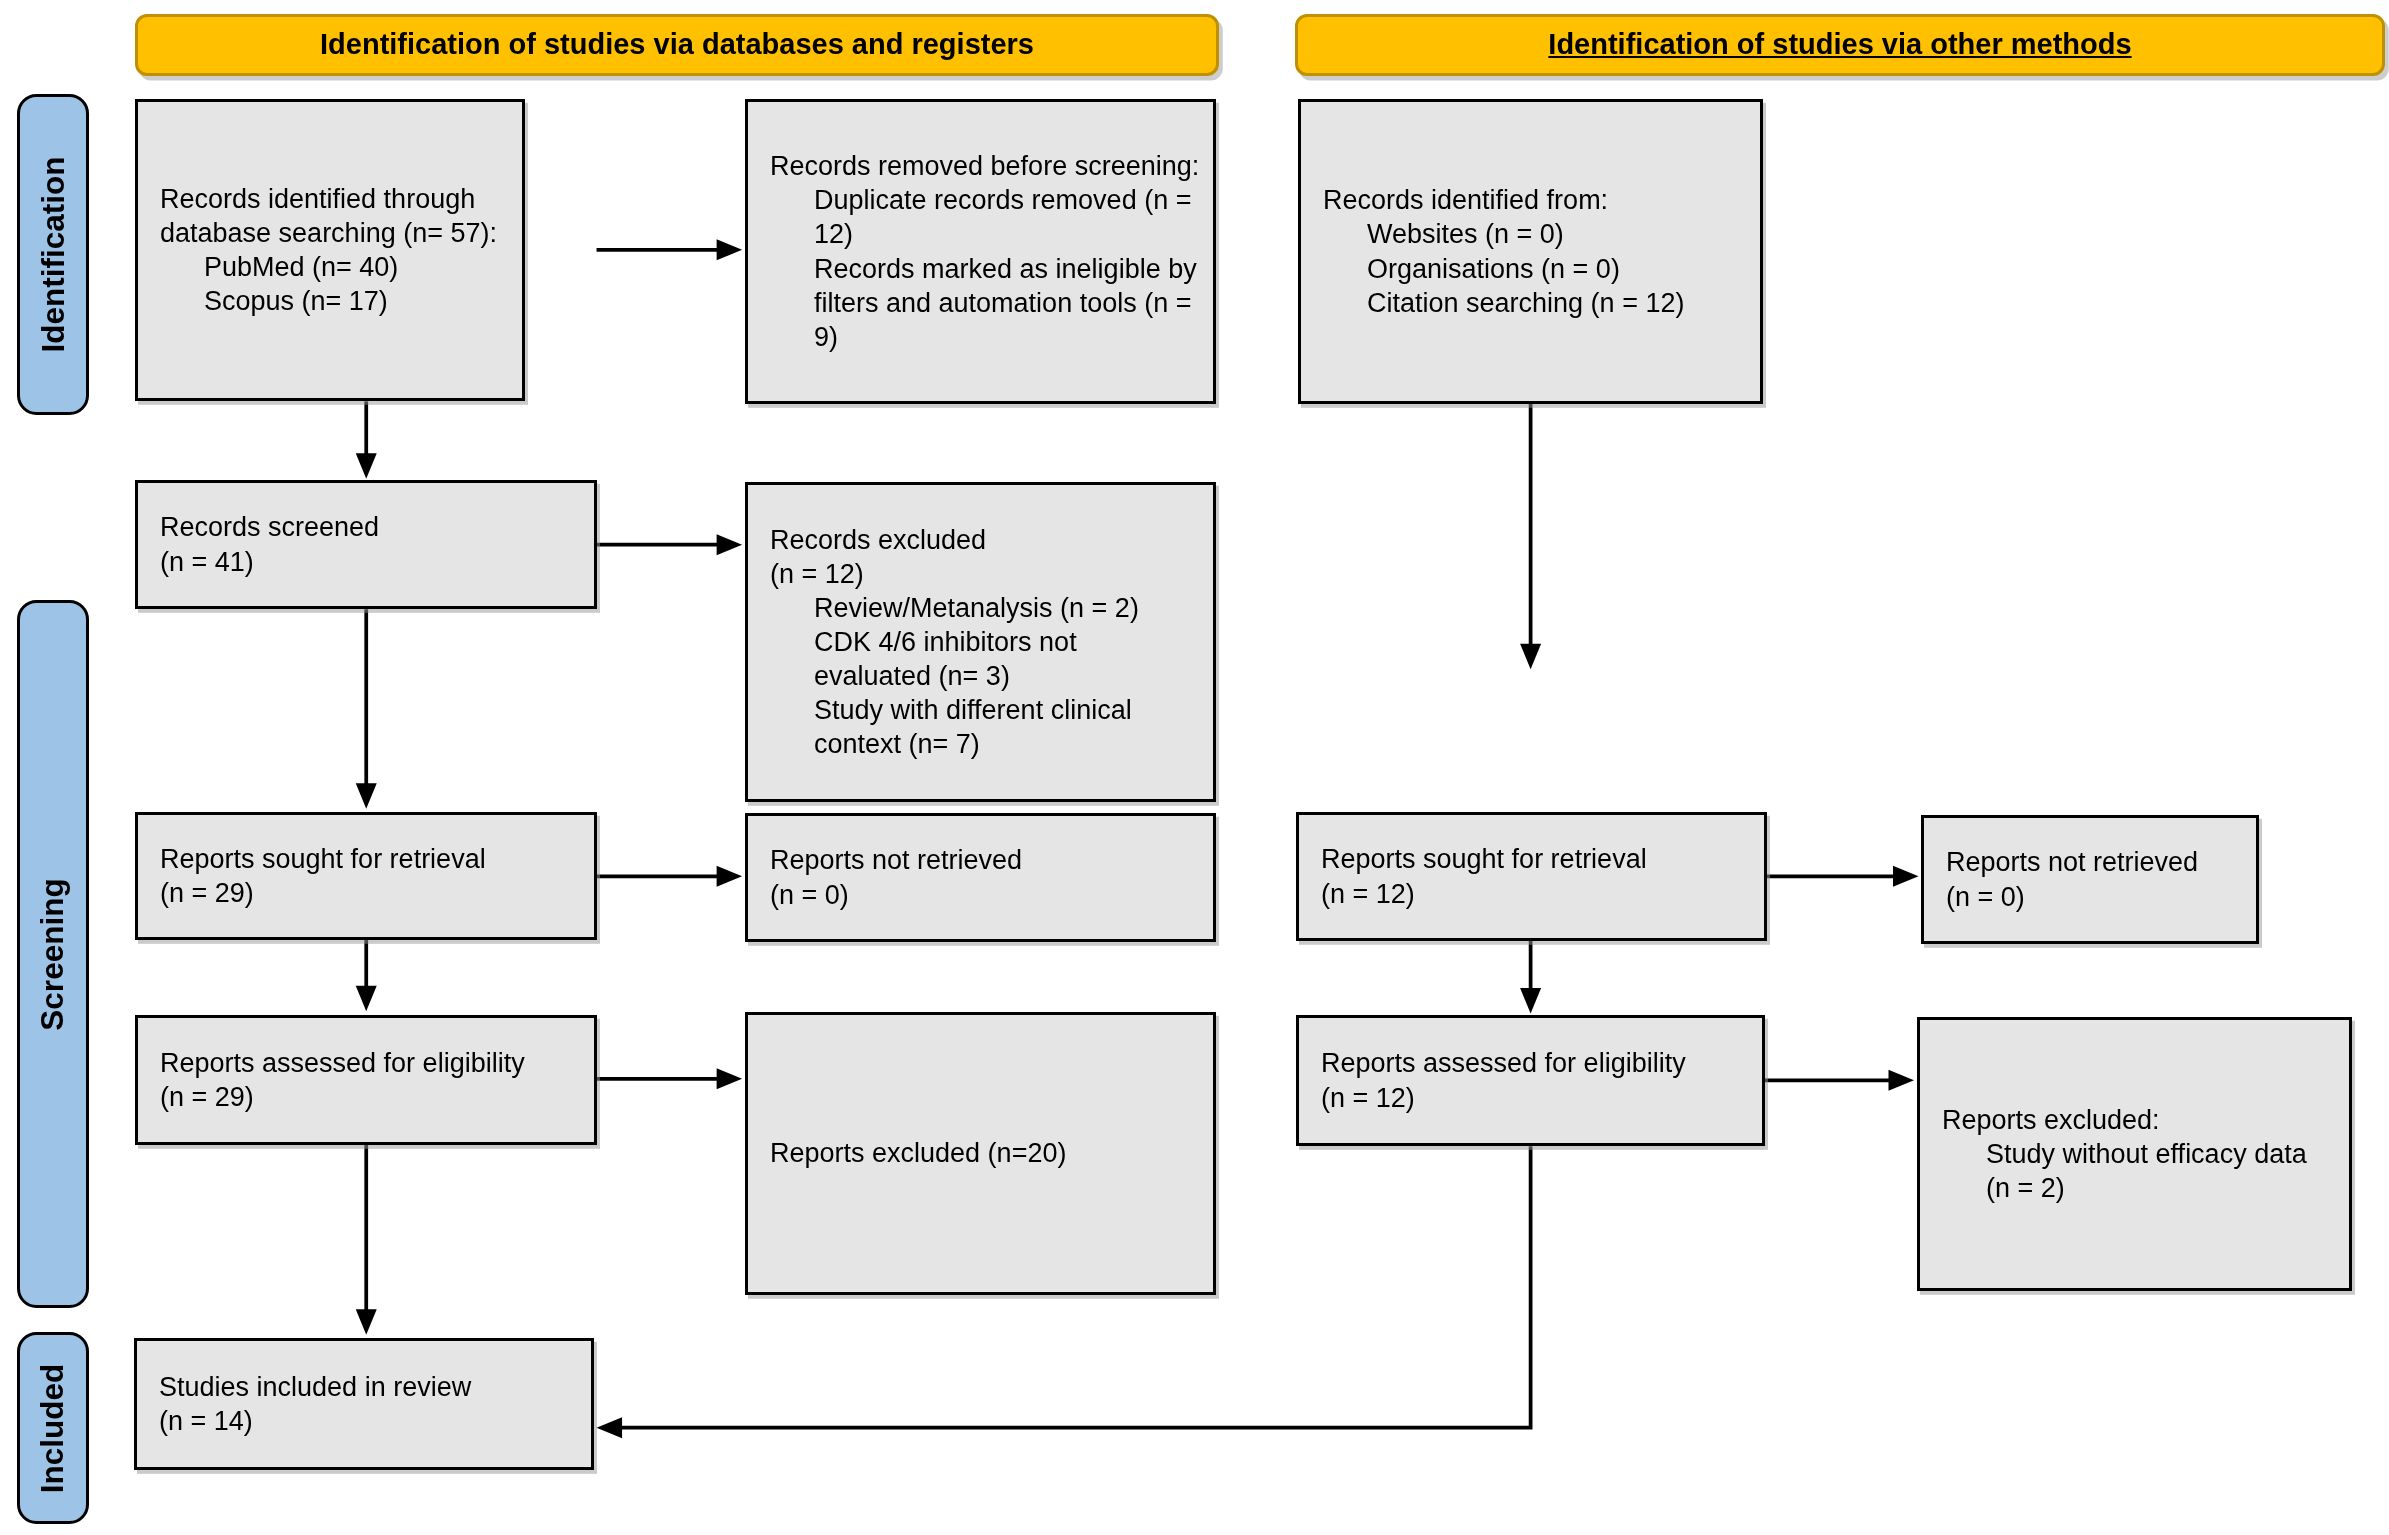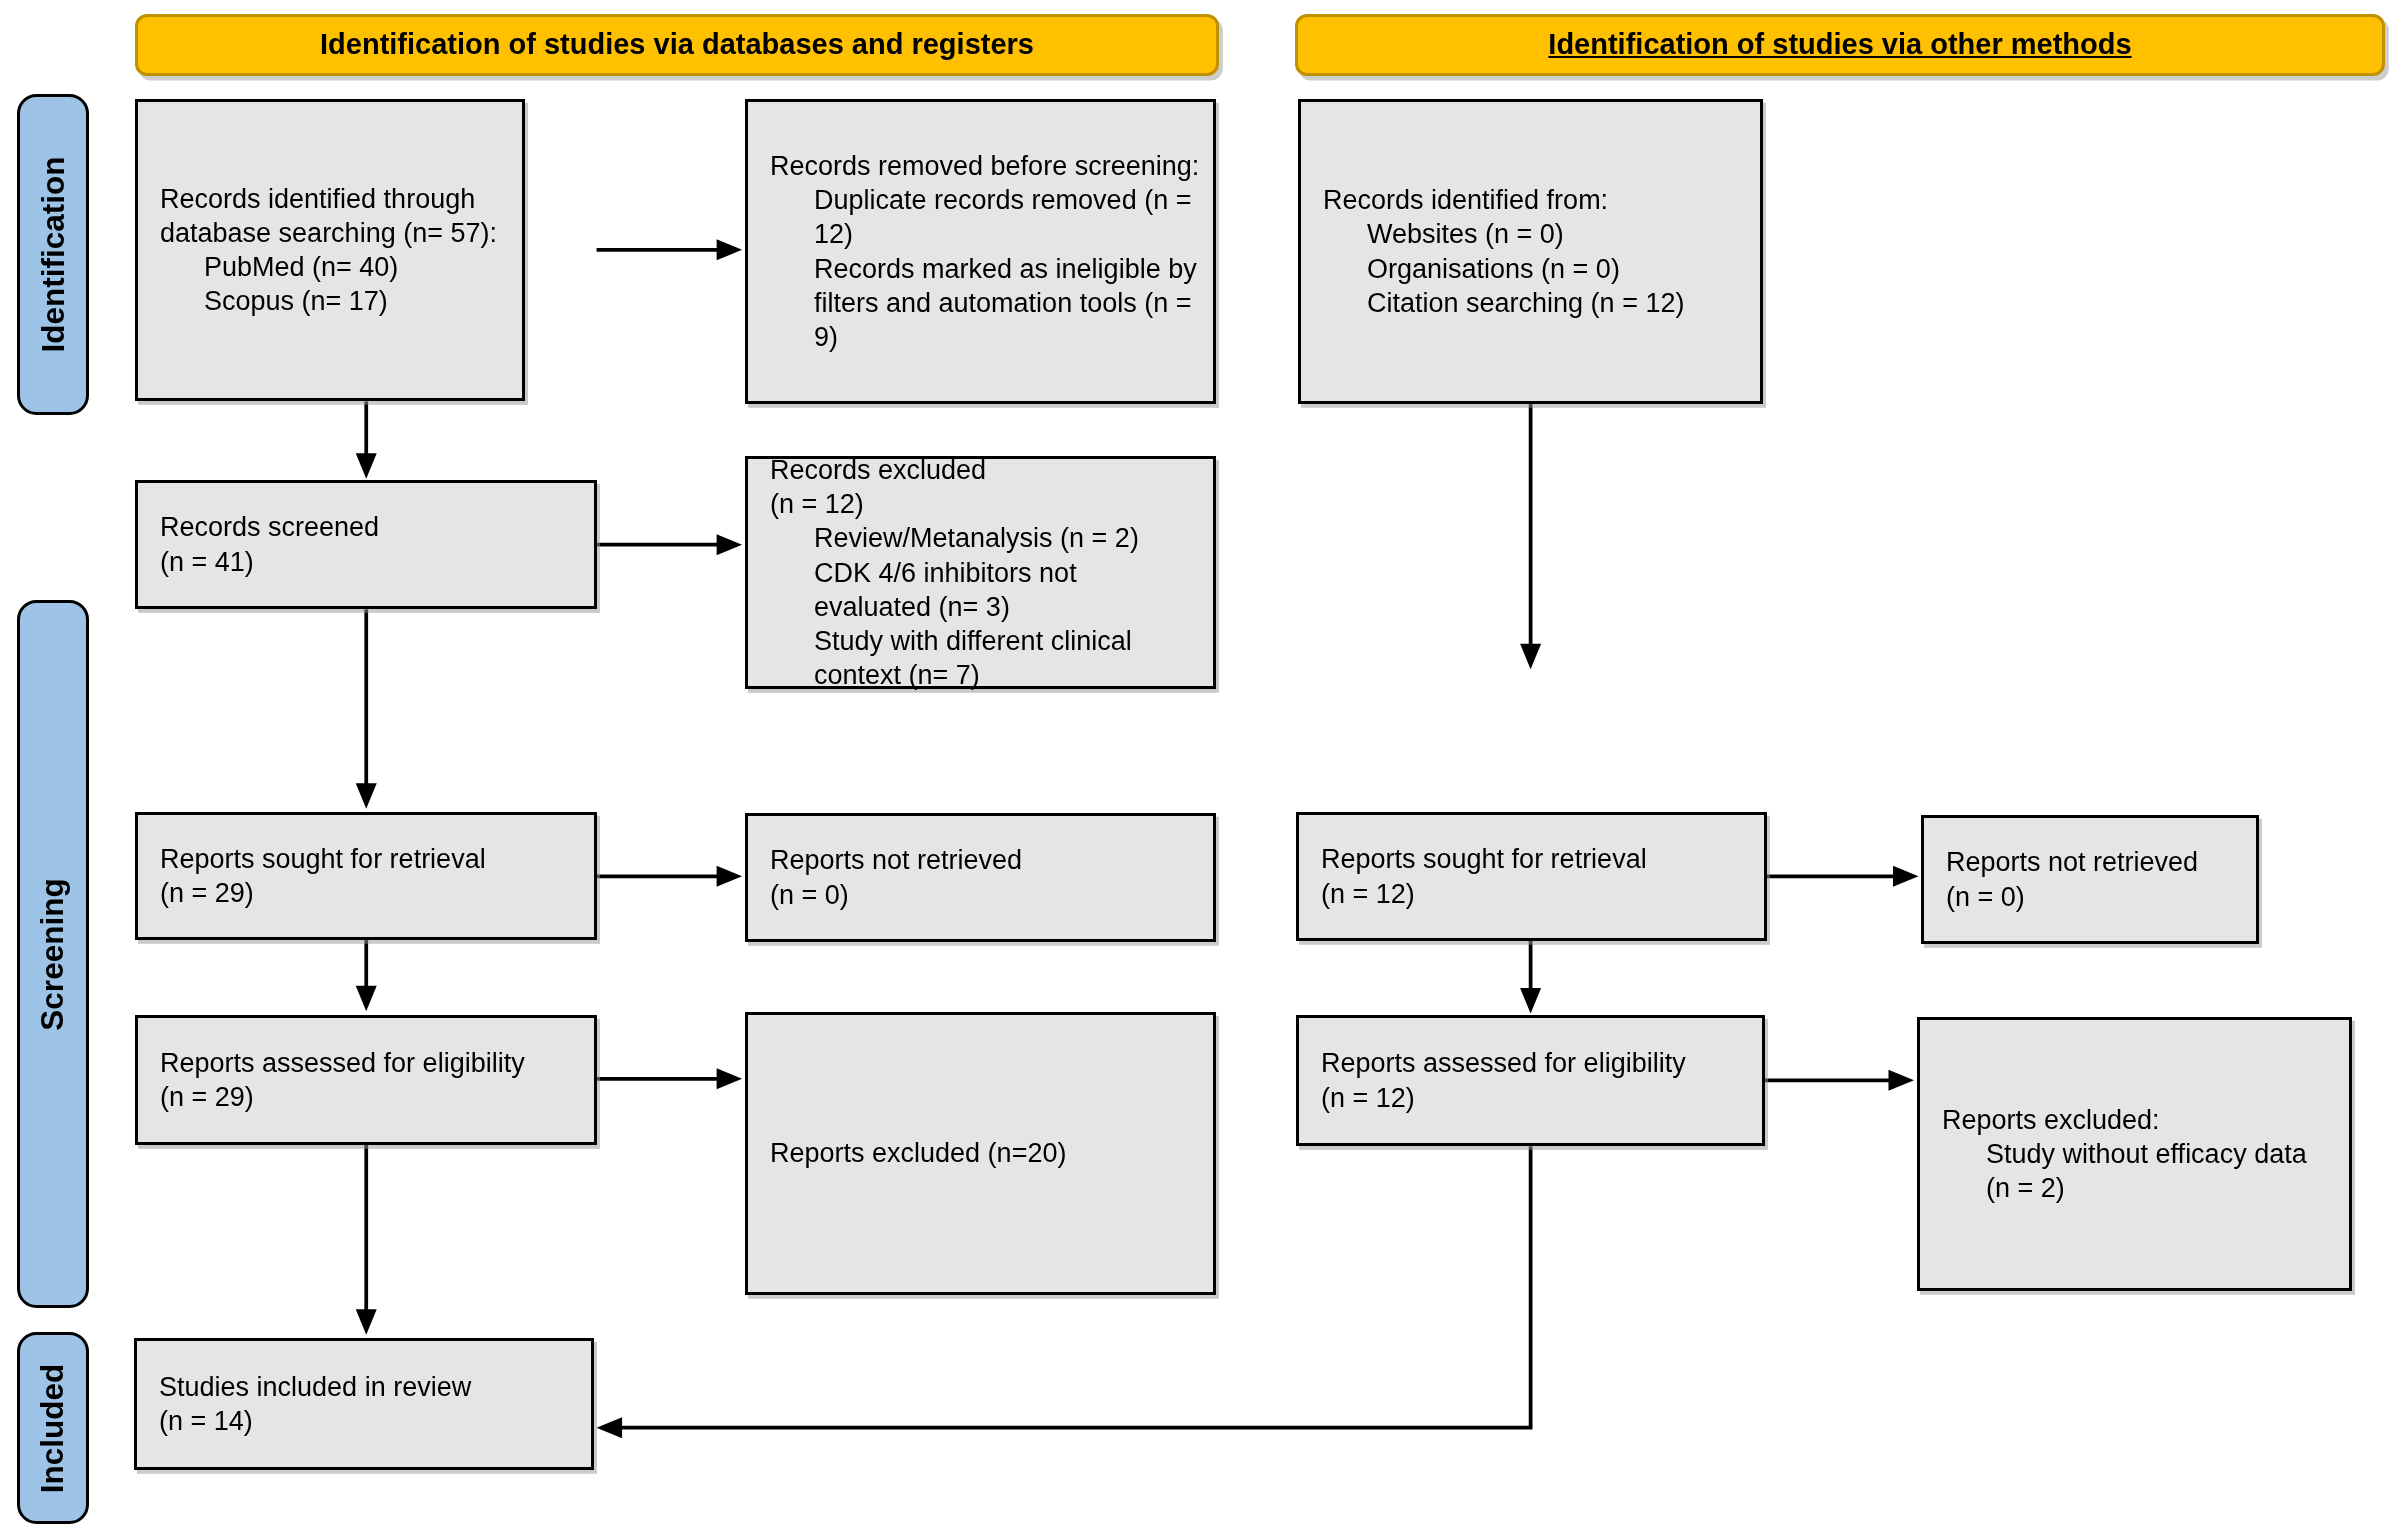--- a/index.html
+++ b/index.html
@@ -169,21 +169,21 @@
     <div class="line indent">Websites (n = 0)</div>
     <div class="line indent">Organisations (n = 0)</div>
     <div class="line indent">Citation searching (n = 12)</div>
   </div>
 
   <div class="box" style="left:135px; top:480px; width:462px; height:129px;">
     <div class="line">Records screened</div>
     <div class="line">(n = 41)</div>
   </div>
 
-  <div class="box" style="left:745px; top:456px; width:471px; height:233px;">
+  <div class="box" style="left:745px; top:482px; width:471px; height:320px;">
     <div class="line">Records excluded</div>
     <div class="line">(n = 12)</div>
     <div class="line indent">Review/Metanalysis (n = 2)</div>
     <div class="line indent">CDK 4/6 inhibitors not evaluated (n= 3)</div>
     <div class="line indent">Study with different clinical context (n= 7)</div>
   </div>
 
   <div class="box" style="left:135px; top:812px; width:462px; height:128px;">
     <div class="line">Reports sought for retrieval</div>
     <div class="line">(n = 29)</div>

